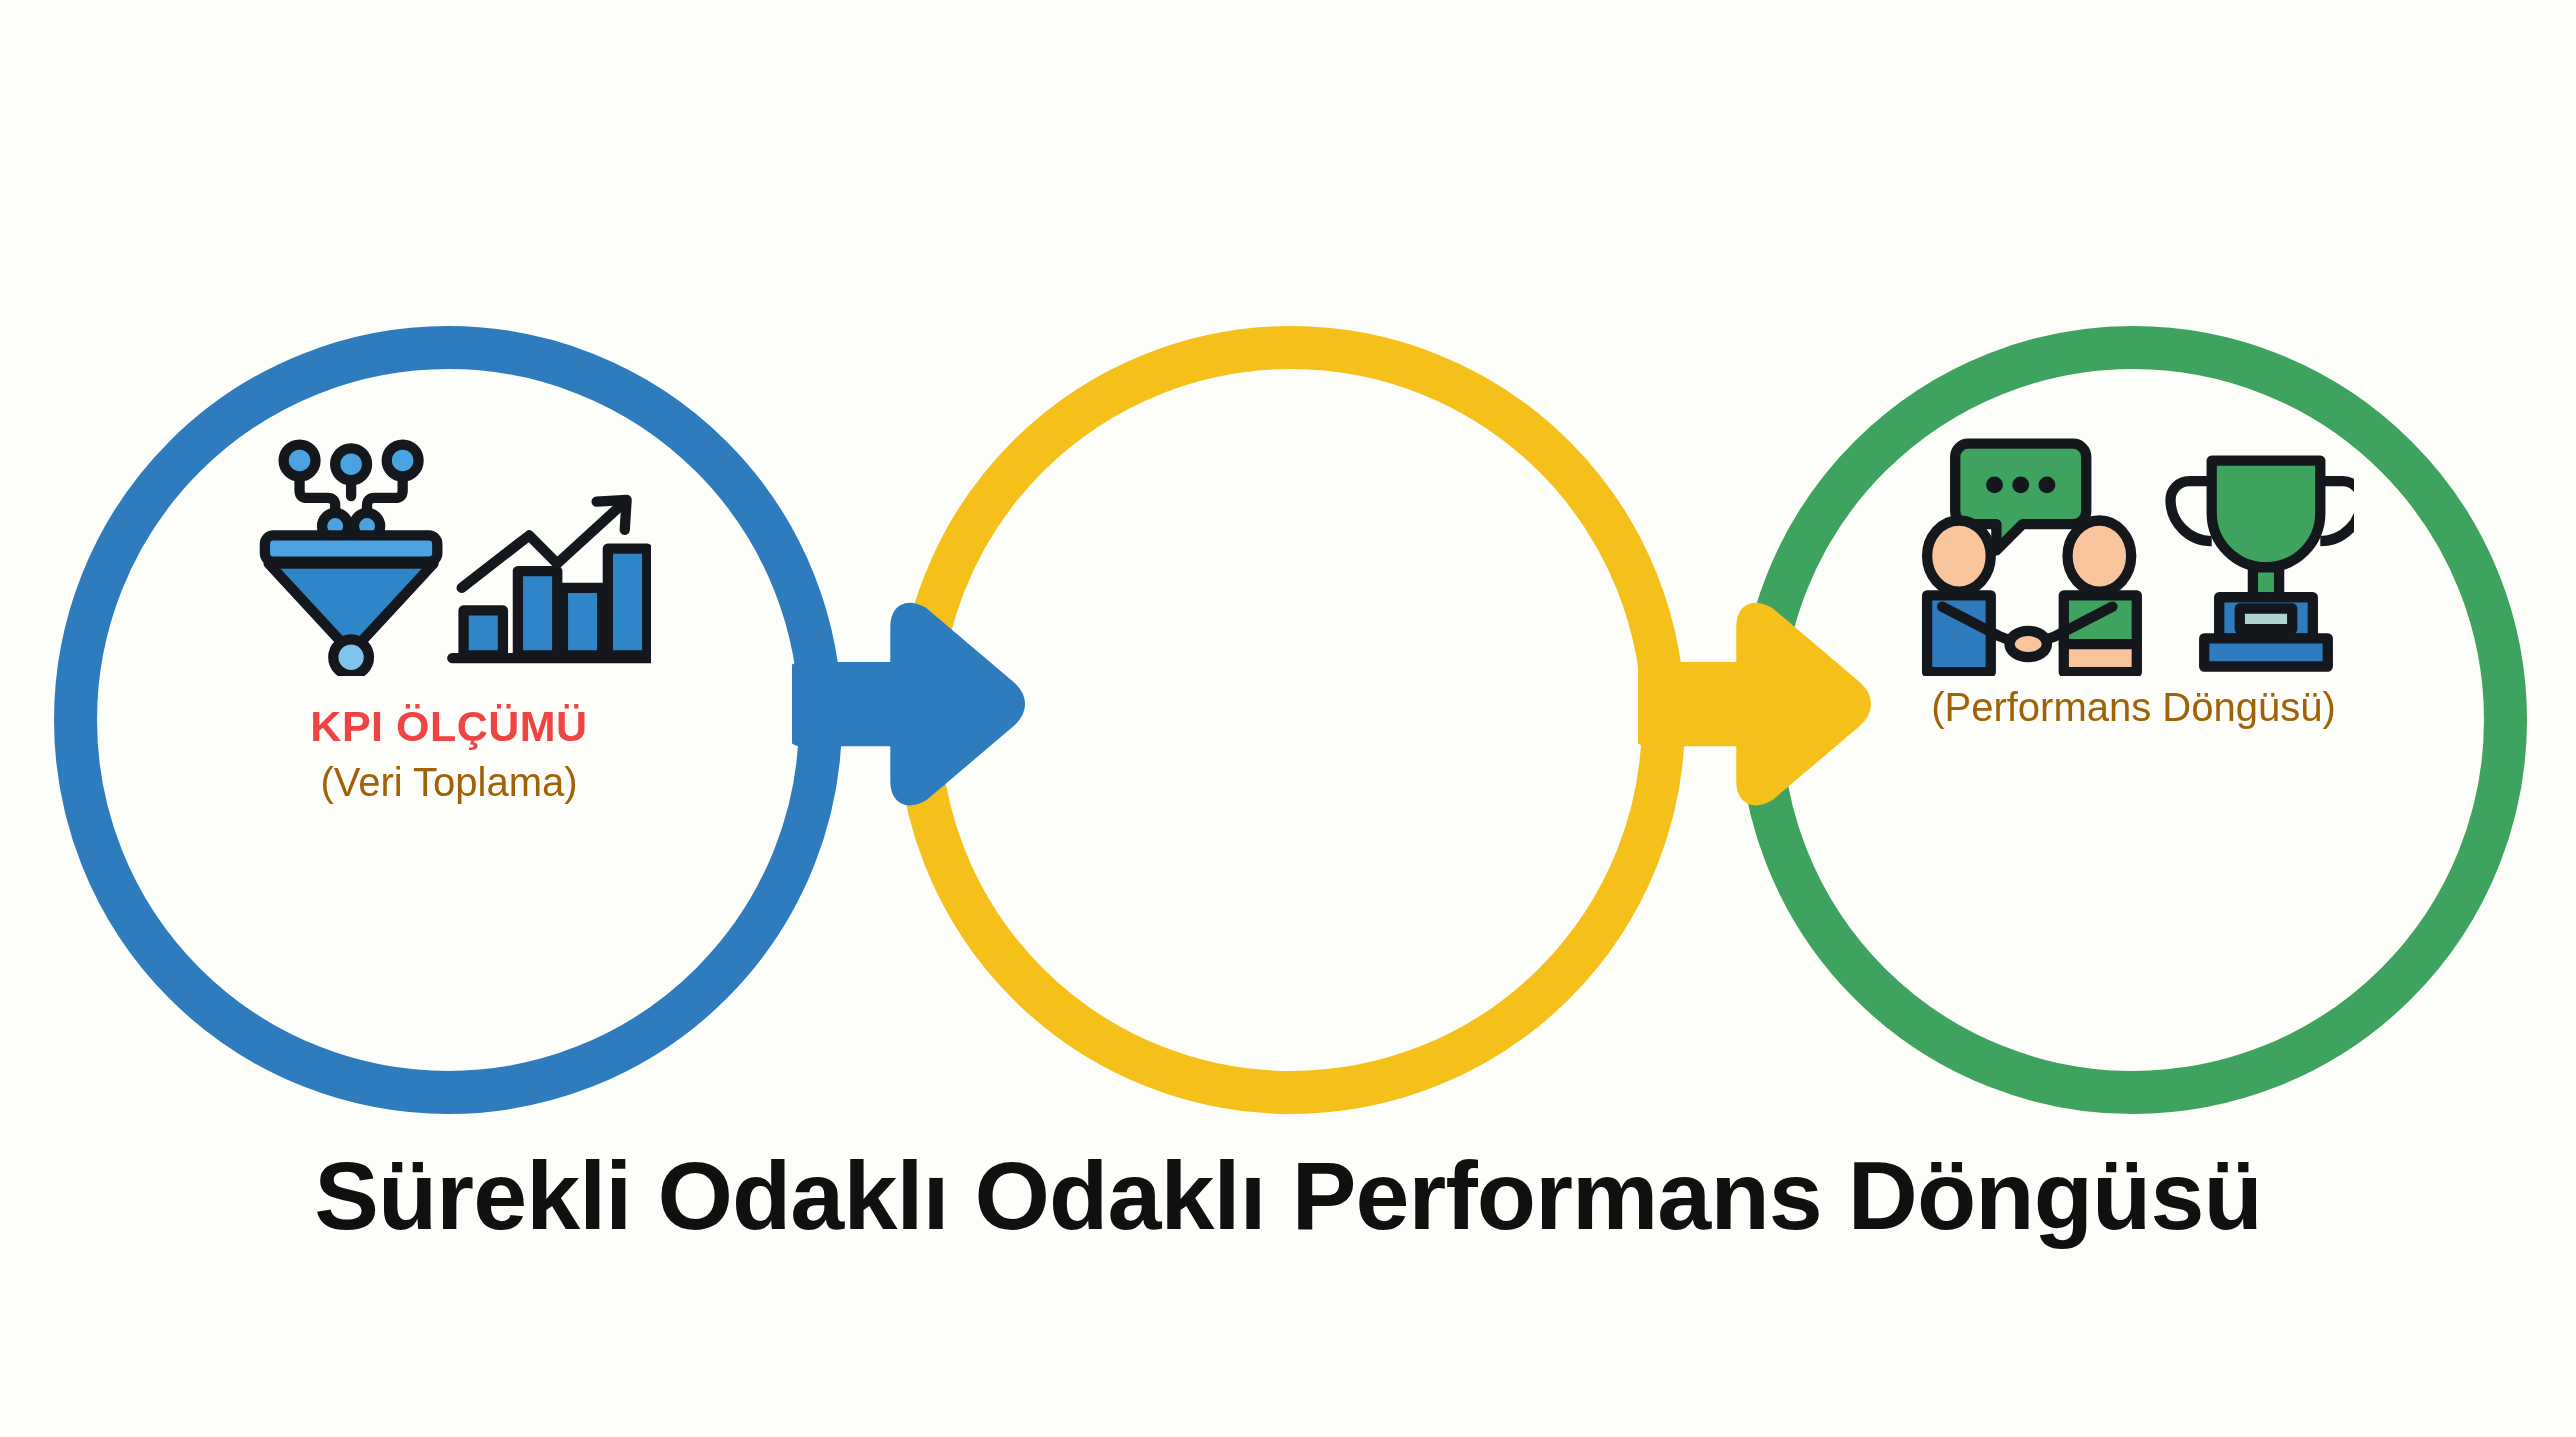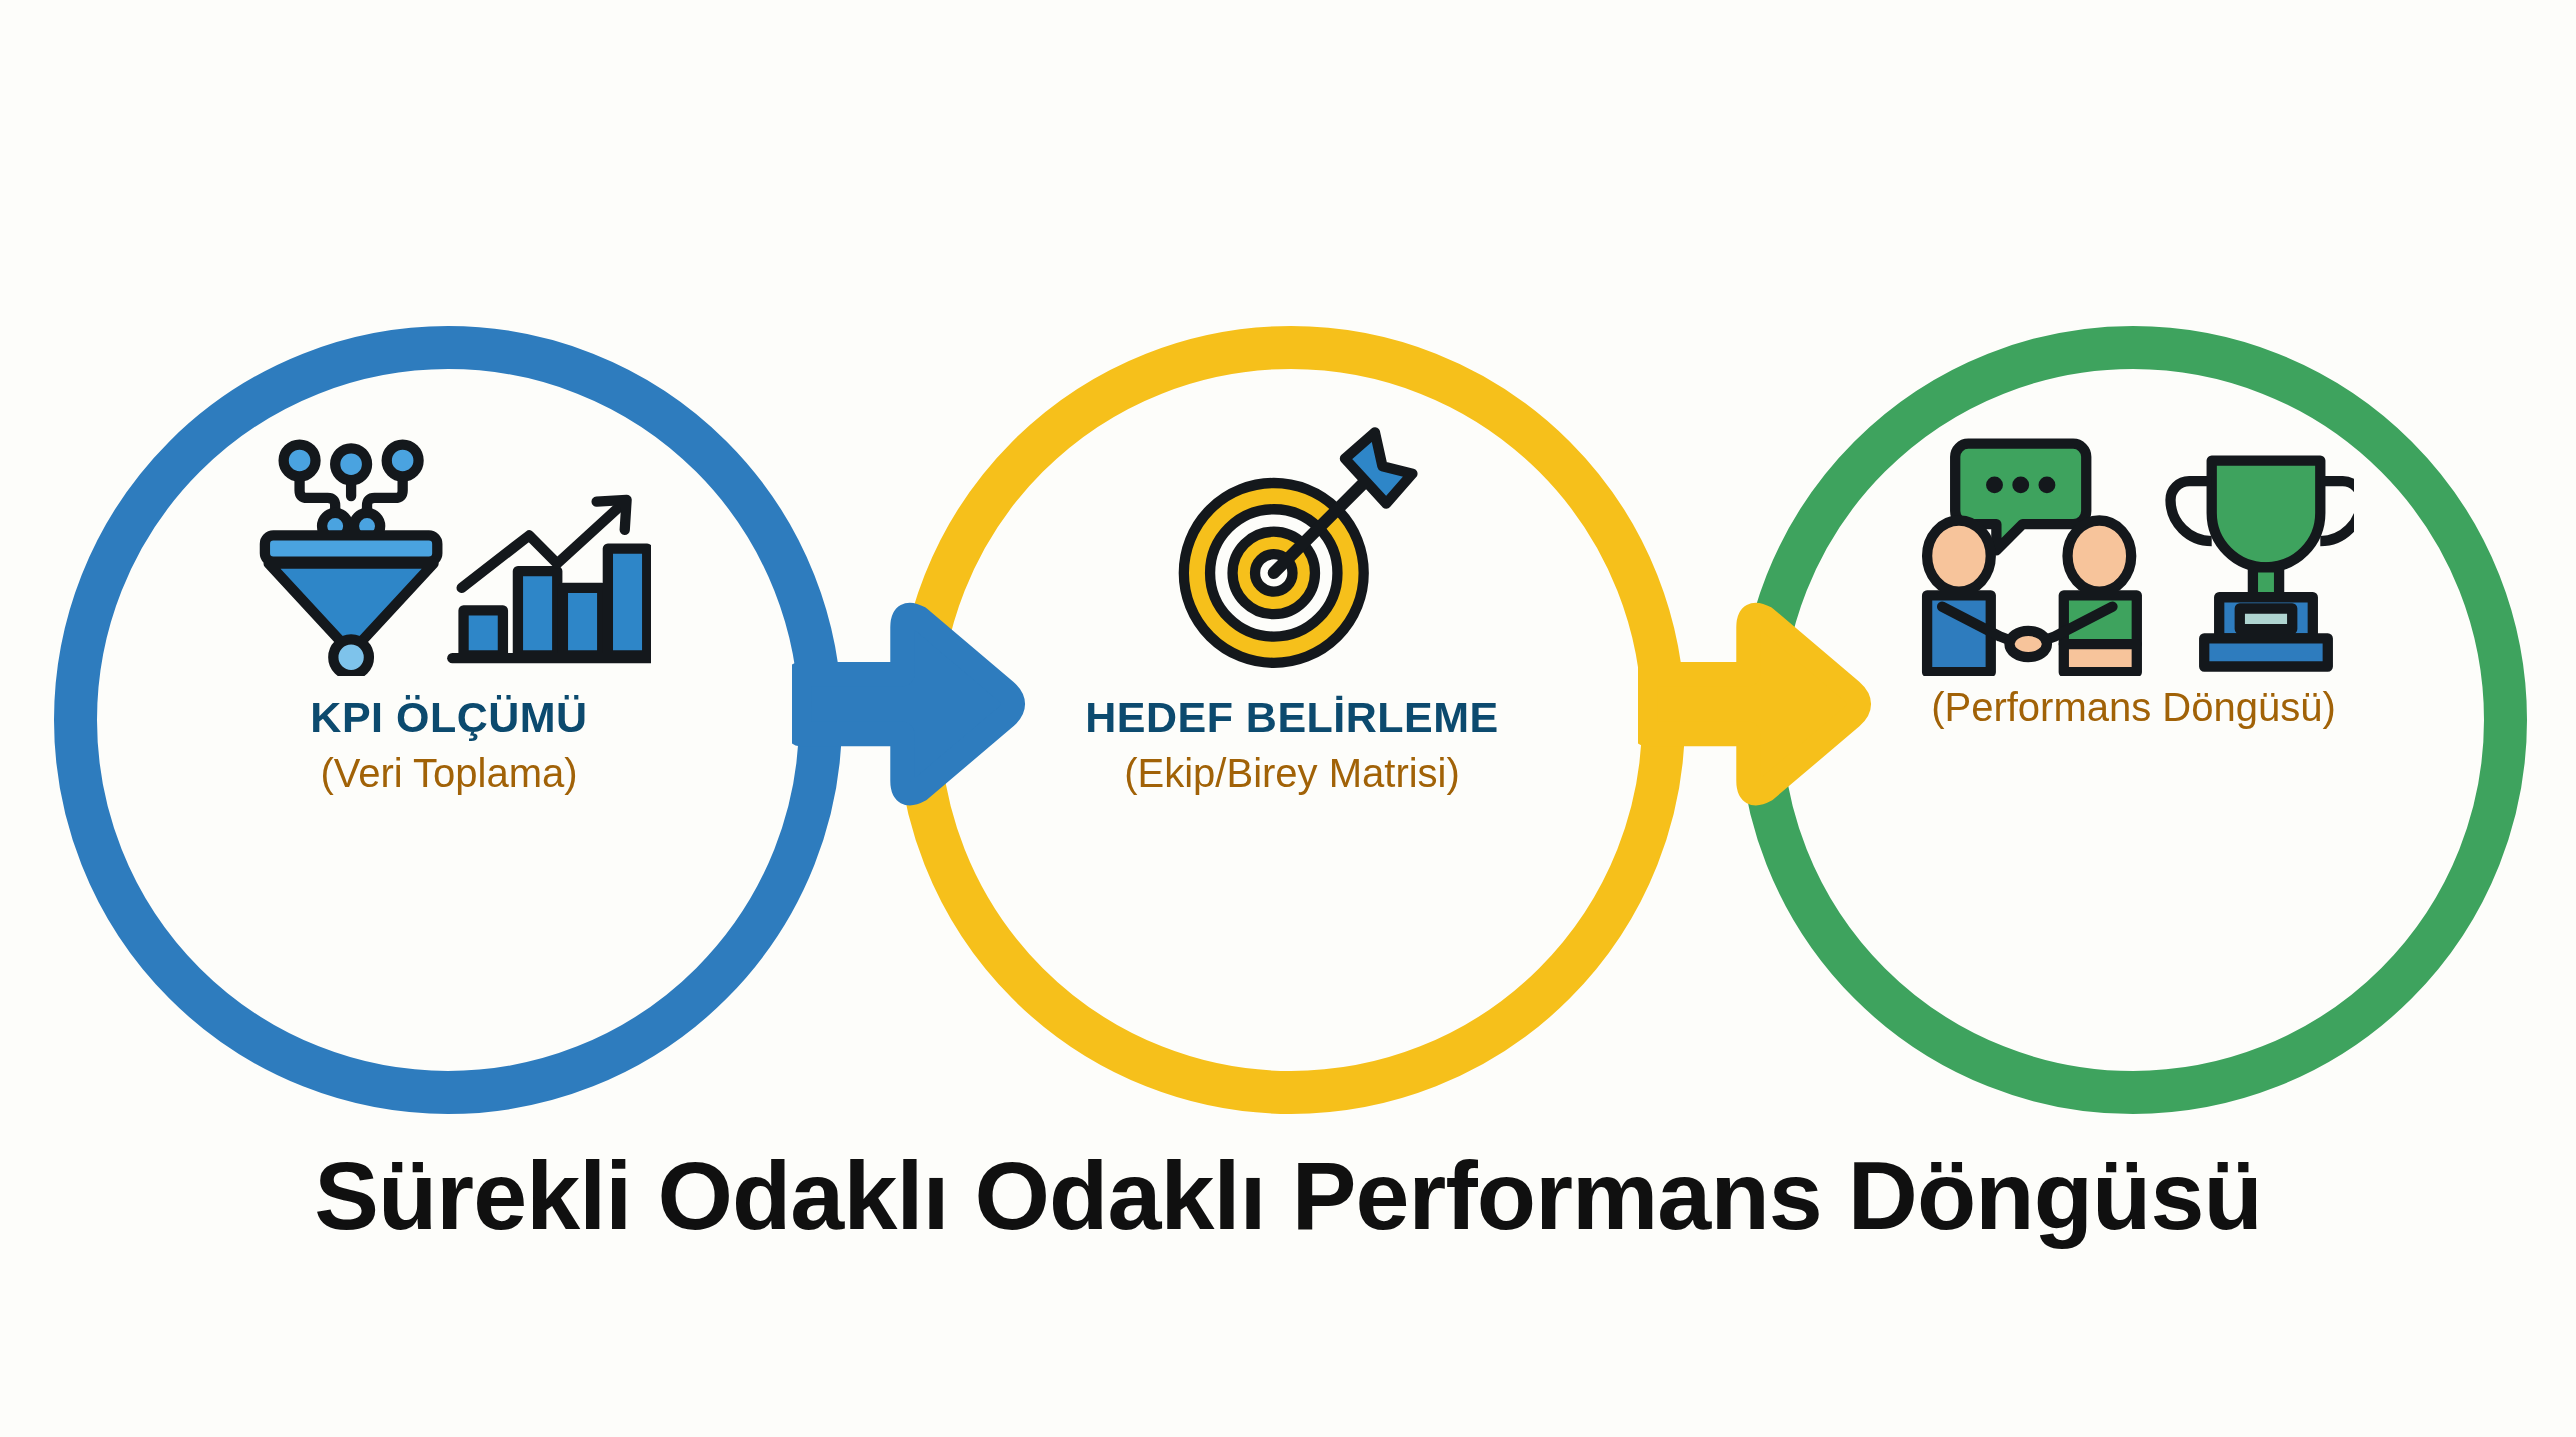--- a/index.html
+++ b/index.html
@@ -38,24 +38,24 @@
   .stage-icon {
     height: 253px;
     display: flex;
     align-items: center;
     justify-content: center;
   }
   .stage-title {
     font-weight: bold;
     font-size: 43px;
     letter-spacing: 0.5px;
-    color: #0c4a6e;
+    color: #ef4444;
     text-align: center;
     white-space: nowrap;
-    margin-top: 17px;
+    margin-top: 26px;
   }
   .stage-sub {
     font-size: 40px;
     color: #a16207;
     text-align: center;
     white-space: nowrap;
     margin-top: 9.4px;
   }
 
   
@@ -127,38 +127,20 @@
   </div>
 
   <div class="arrow" style="left:792px; top:588px;">
     <svg width="234" height="234" viewBox="0 0 250 250">
       <path d="M8 92 L118 92 L118 42 Q118 22 136 32 L228 110 Q244 124 228 138 L136 216 Q118 226 118 206 L118 156 L8 156 Z" fill="#2E7CBE" stroke="#2E7CBE" stroke-width="26" stroke-linejoin="round"></path>
     </svg>
   </div>
 
   <div class="ring yellow" style="left:897px; top:326px; width:788px; height:788px;"></div>
 
-  <div class="stage" style="left:955px; top:423px; width:674px;">
-    <div class="stage-icon">
-      <svg width="281" height="253" viewBox="0 0 300 270">
-        <g stroke="#14181C" stroke-width="11" fill="none">
-          <circle cx="130" cy="160" r="96" fill="#F6C01B"></circle>
-          <circle cx="130" cy="160" r="68" fill="#fdfdfa"></circle>
-          <circle cx="130" cy="160" r="44" fill="#F6C01B"></circle>
-          <circle cx="130" cy="160" r="20" fill="#fdfdfa"></circle>
-        </g>
-
-        <line x1="130" y1="160" x2="232" y2="58" stroke="#14181C" stroke-width="13" stroke-linecap="round"></line>
-
-        <path d="M206 38 L238 10 L246 46 L278 54 L250 86 Z" fill="#2E86C8" stroke="#14181C" stroke-width="11" stroke-linejoin="round"></path>
-      </svg>
-    </div>
-    <div class="stage-title">HEDEF BELİRLEME</div>
-    <div class="stage-sub">(Ekip/Birey Matrisi)</div>
-  </div>
 
   <div class="arrow" style="left:1638px; top:588px;">
     <svg width="234" height="234" viewBox="0 0 250 250">
       <path d="M8 92 L118 92 L118 42 Q118 22 136 32 L228 110 Q244 124 228 138 L136 216 Q118 226 118 206 L118 156 L8 156 Z" fill="#F6C01B" stroke="#F6C01B" stroke-width="26" stroke-linejoin="round"></path>
     </svg>
   </div>
 
   <div class="ring green" style="left:1739px; top:326px; width:788px; height:788px;"></div>
 
   <div class="stage" style="left:1778px; top:423px; width:711px;">

